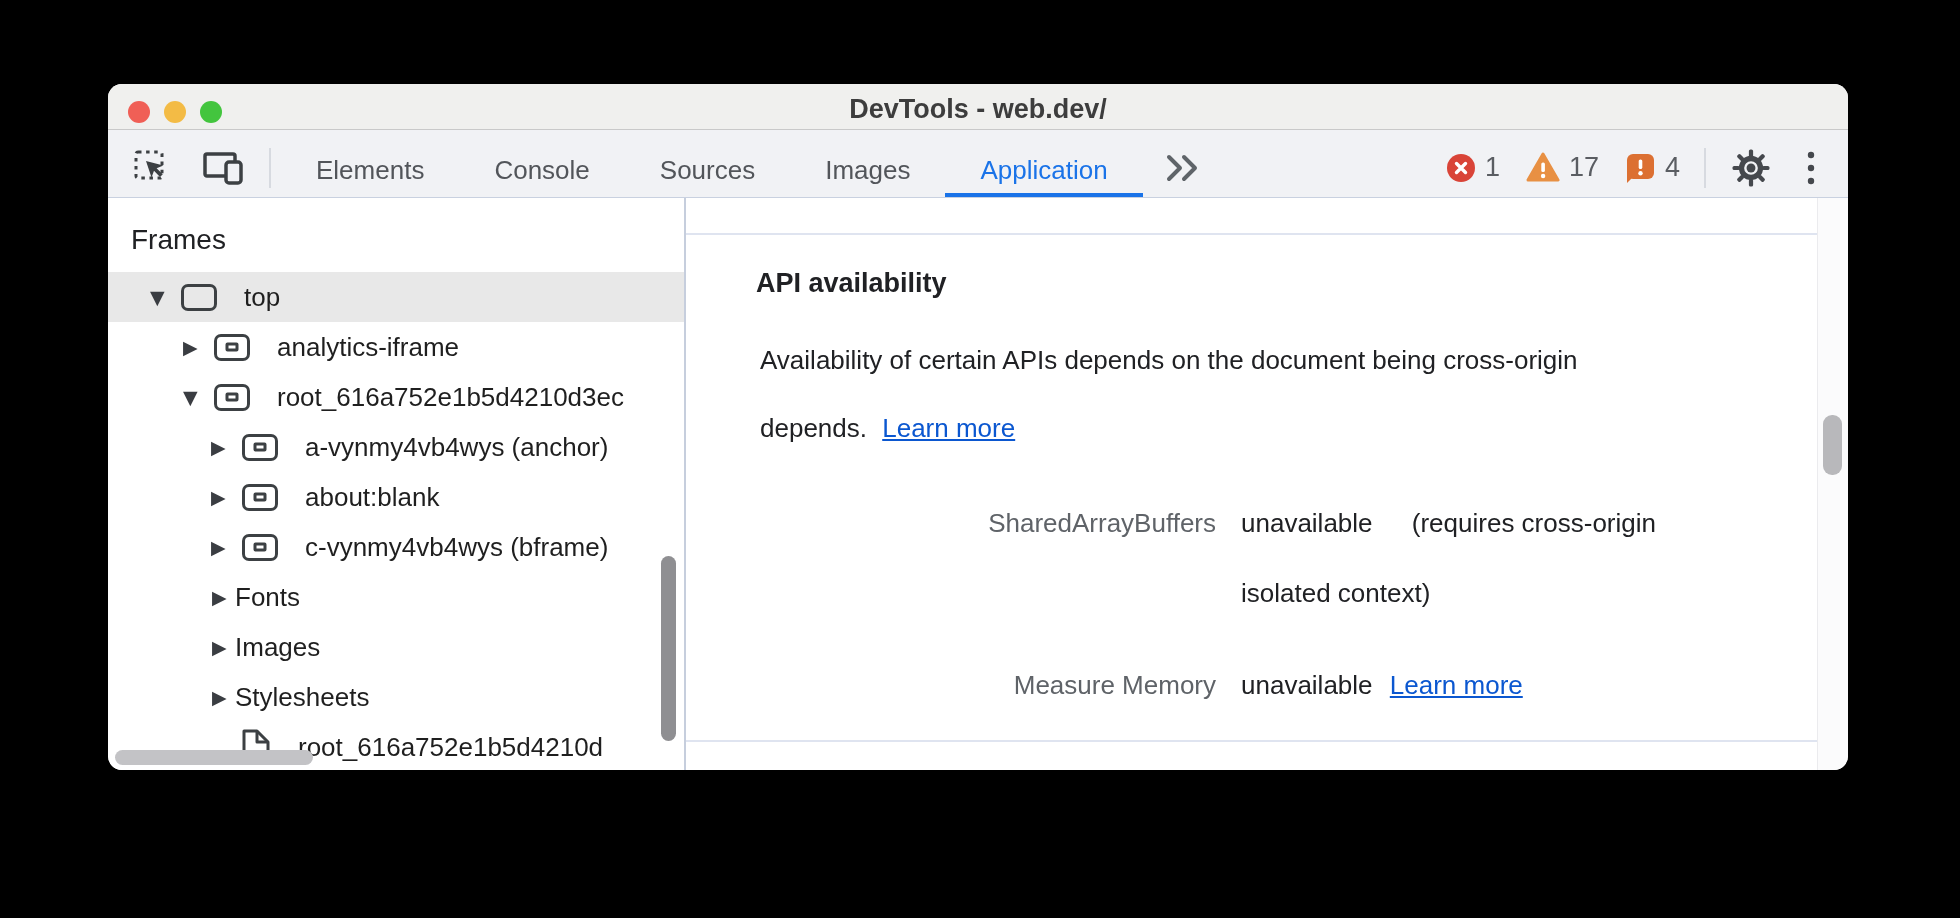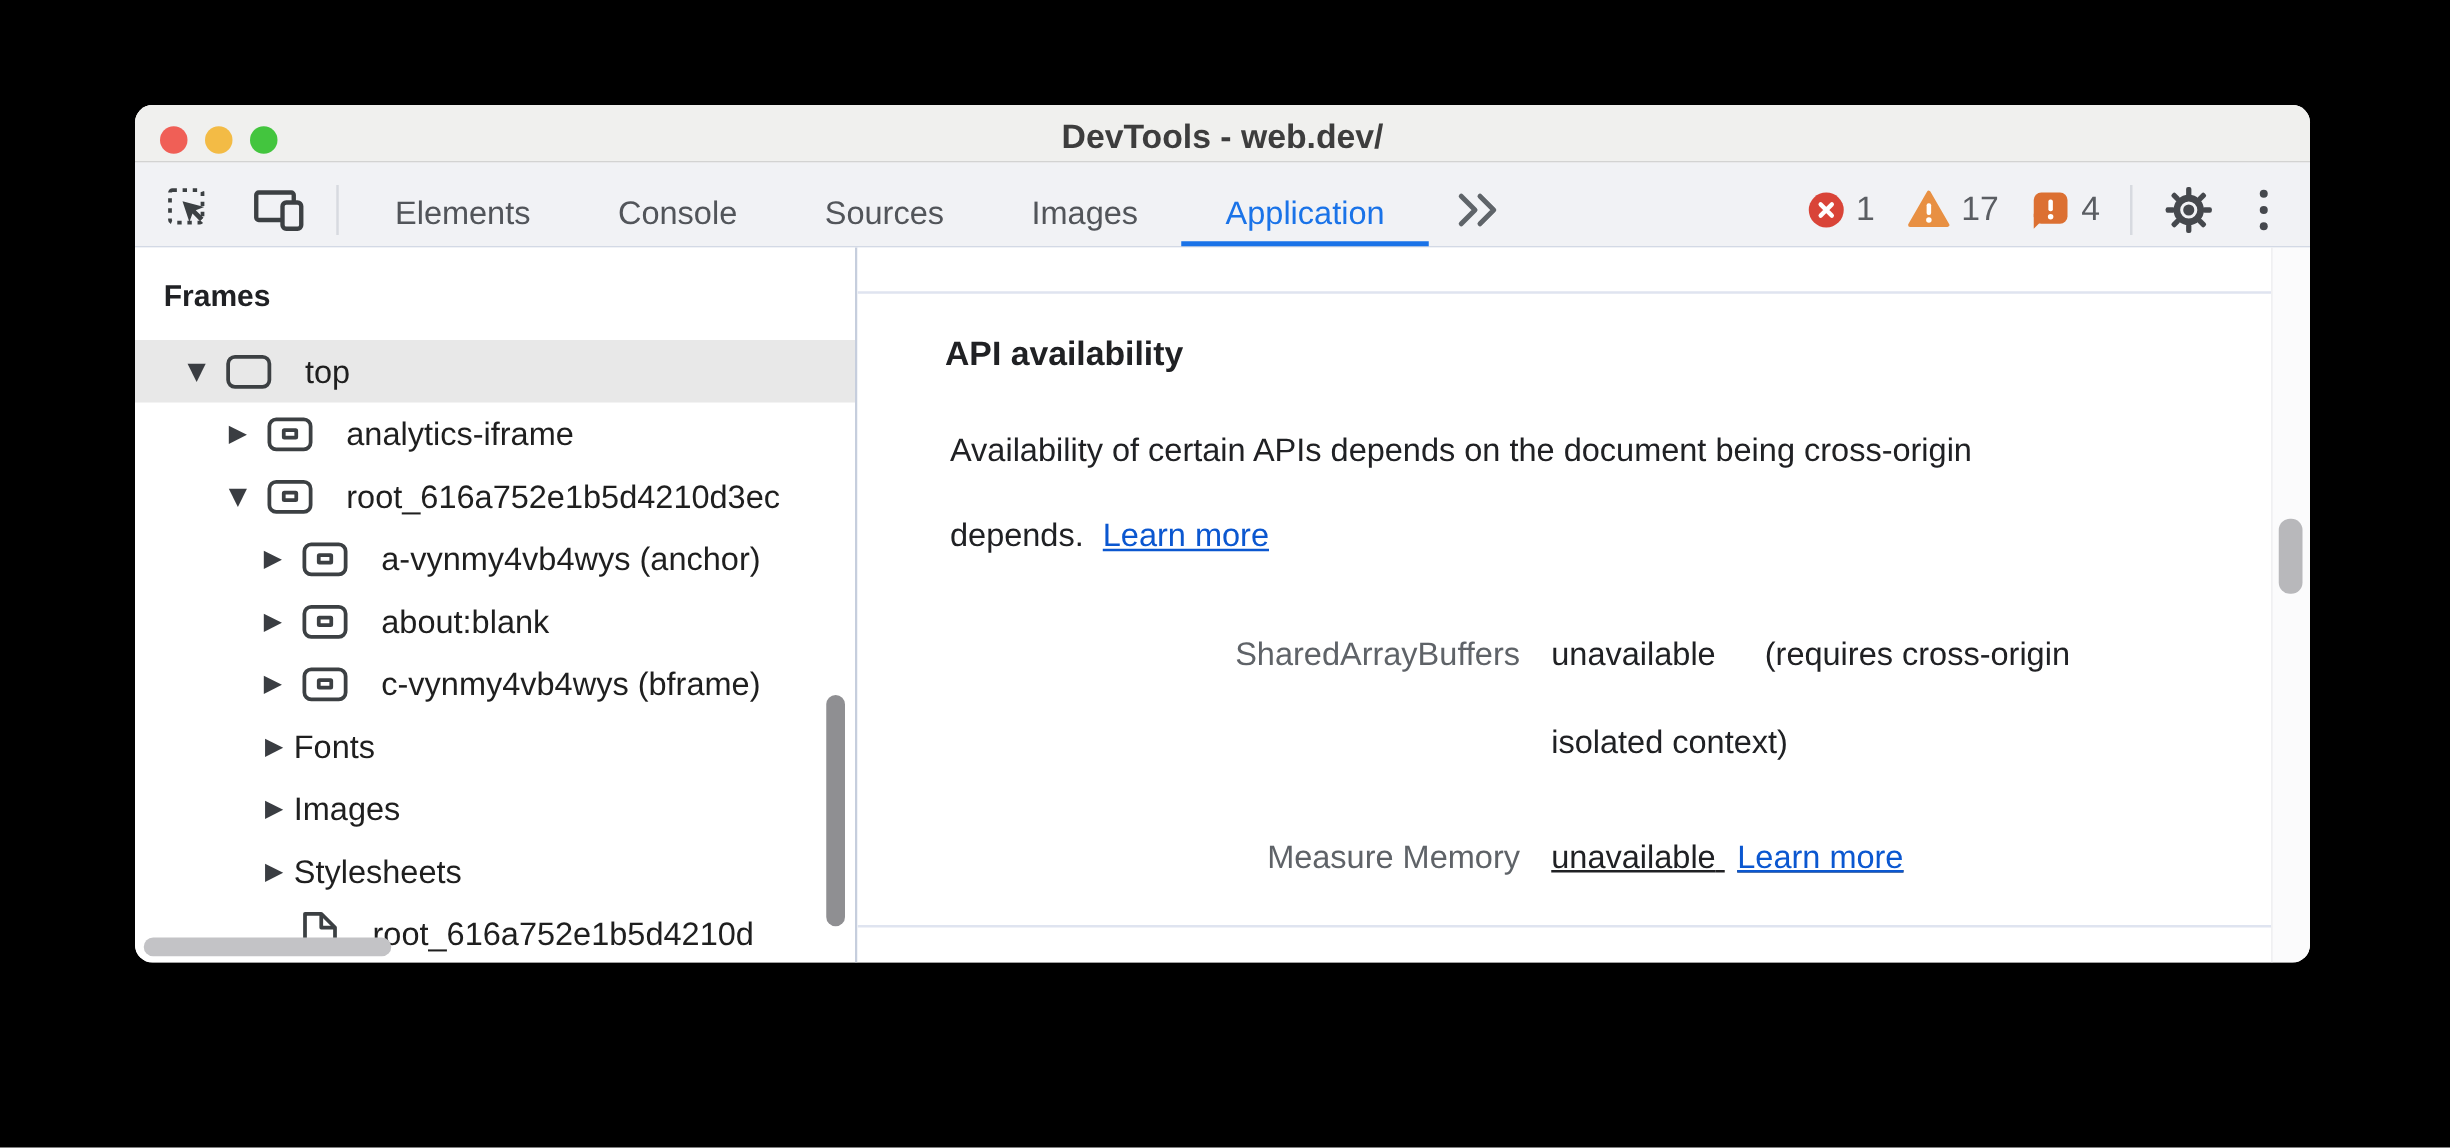--- a/index.html
+++ b/index.html
@@ -41,21 +41,21 @@
   .badge{display:flex;align-items:center;}
   .badge .cnt{font-size:27px;color:#5a5d62;margin-left:9px;}
   .gear-btn{margin-left:26px;}
   .dots-btn{margin-left:36px;}
   
   .content{position:relative;height:572px;display:flex;}
   .sidebar{
     width:576px;flex:none;position:relative;overflow:hidden;background:#fff;
     border-right:2px solid #c6cedd;box-sizing:content-box;
   }
-  .sb-title{position:absolute;left:23px;top:26px;font-size:24px;font-weight:700;color:#202124;}
+  .sb-title{position:absolute;left:23px;top:26px;font-size:28px;font-weight:400;color:#202124;}
   .tree{position:absolute;left:0;top:74px;width:576px;}
   .trow{height:50px;display:flex;align-items:center;width:576px;}
   .trow.selected{background:var(--selected-row,#e8e8e8);}
   .rowclip{display:flex;align-items:center;width:545px;overflow:hidden;white-space:nowrap;box-sizing:border-box;}
   .rowclip.l1{padding-left:42px;}
   .rowclip.l2{padding-left:75px;}
   .rowclip.l3{padding-left:103px;}
   .rowclip.cat{padding-left:104px;}
   .rowclip.file{padding-left:133px;text-align:center;}
   .disc{width:22px;flex:none;font-family:"DejaVu Sans",sans-serif;font-size:19px;color:#3a3d42;}
@@ -78,21 +78,21 @@
   .main-heading{position:absolute;left:70px;top:70px;font-size:27px;font-weight:bold;color:#202124;}
   .desc1{left:74px;top:143px;}
   .desc2{left:74px;top:211px;}
   a.lnk{color:var(--link,#0b57d0);text-decoration:underline;cursor:pointer;}
   .rlabel{position:absolute;left:0;width:530px;text-align:right;font-size:26px;line-height:38px;color:#5f6368;white-space:nowrap;}
   .rlabel.r1{top:306px;}
   .rlabel.r2{top:468px;}
   .rval{left:555px;text-align:center;}
   .rval.r1{top:306px;}
   .rnote2{left:555px;top:376px;}
-  .rval.r2{top:468px;text-decoration:underline;}
+  .rval.r2{top:468px;}
   .note1{margin-left:32px;}
   .rowlink{margin-left:10px;}
   
   .gutter{width:30px;flex:none;background:#fbfbfc;border-left:1px solid #ebebee;position:relative;}
   .m-vthumb{position:absolute;left:5px;top:217px;width:19px;height:60px;border-radius:9px;background:#b8b8bb;}
 </style>
 </head>
 <body>
 
 <div class="window">

